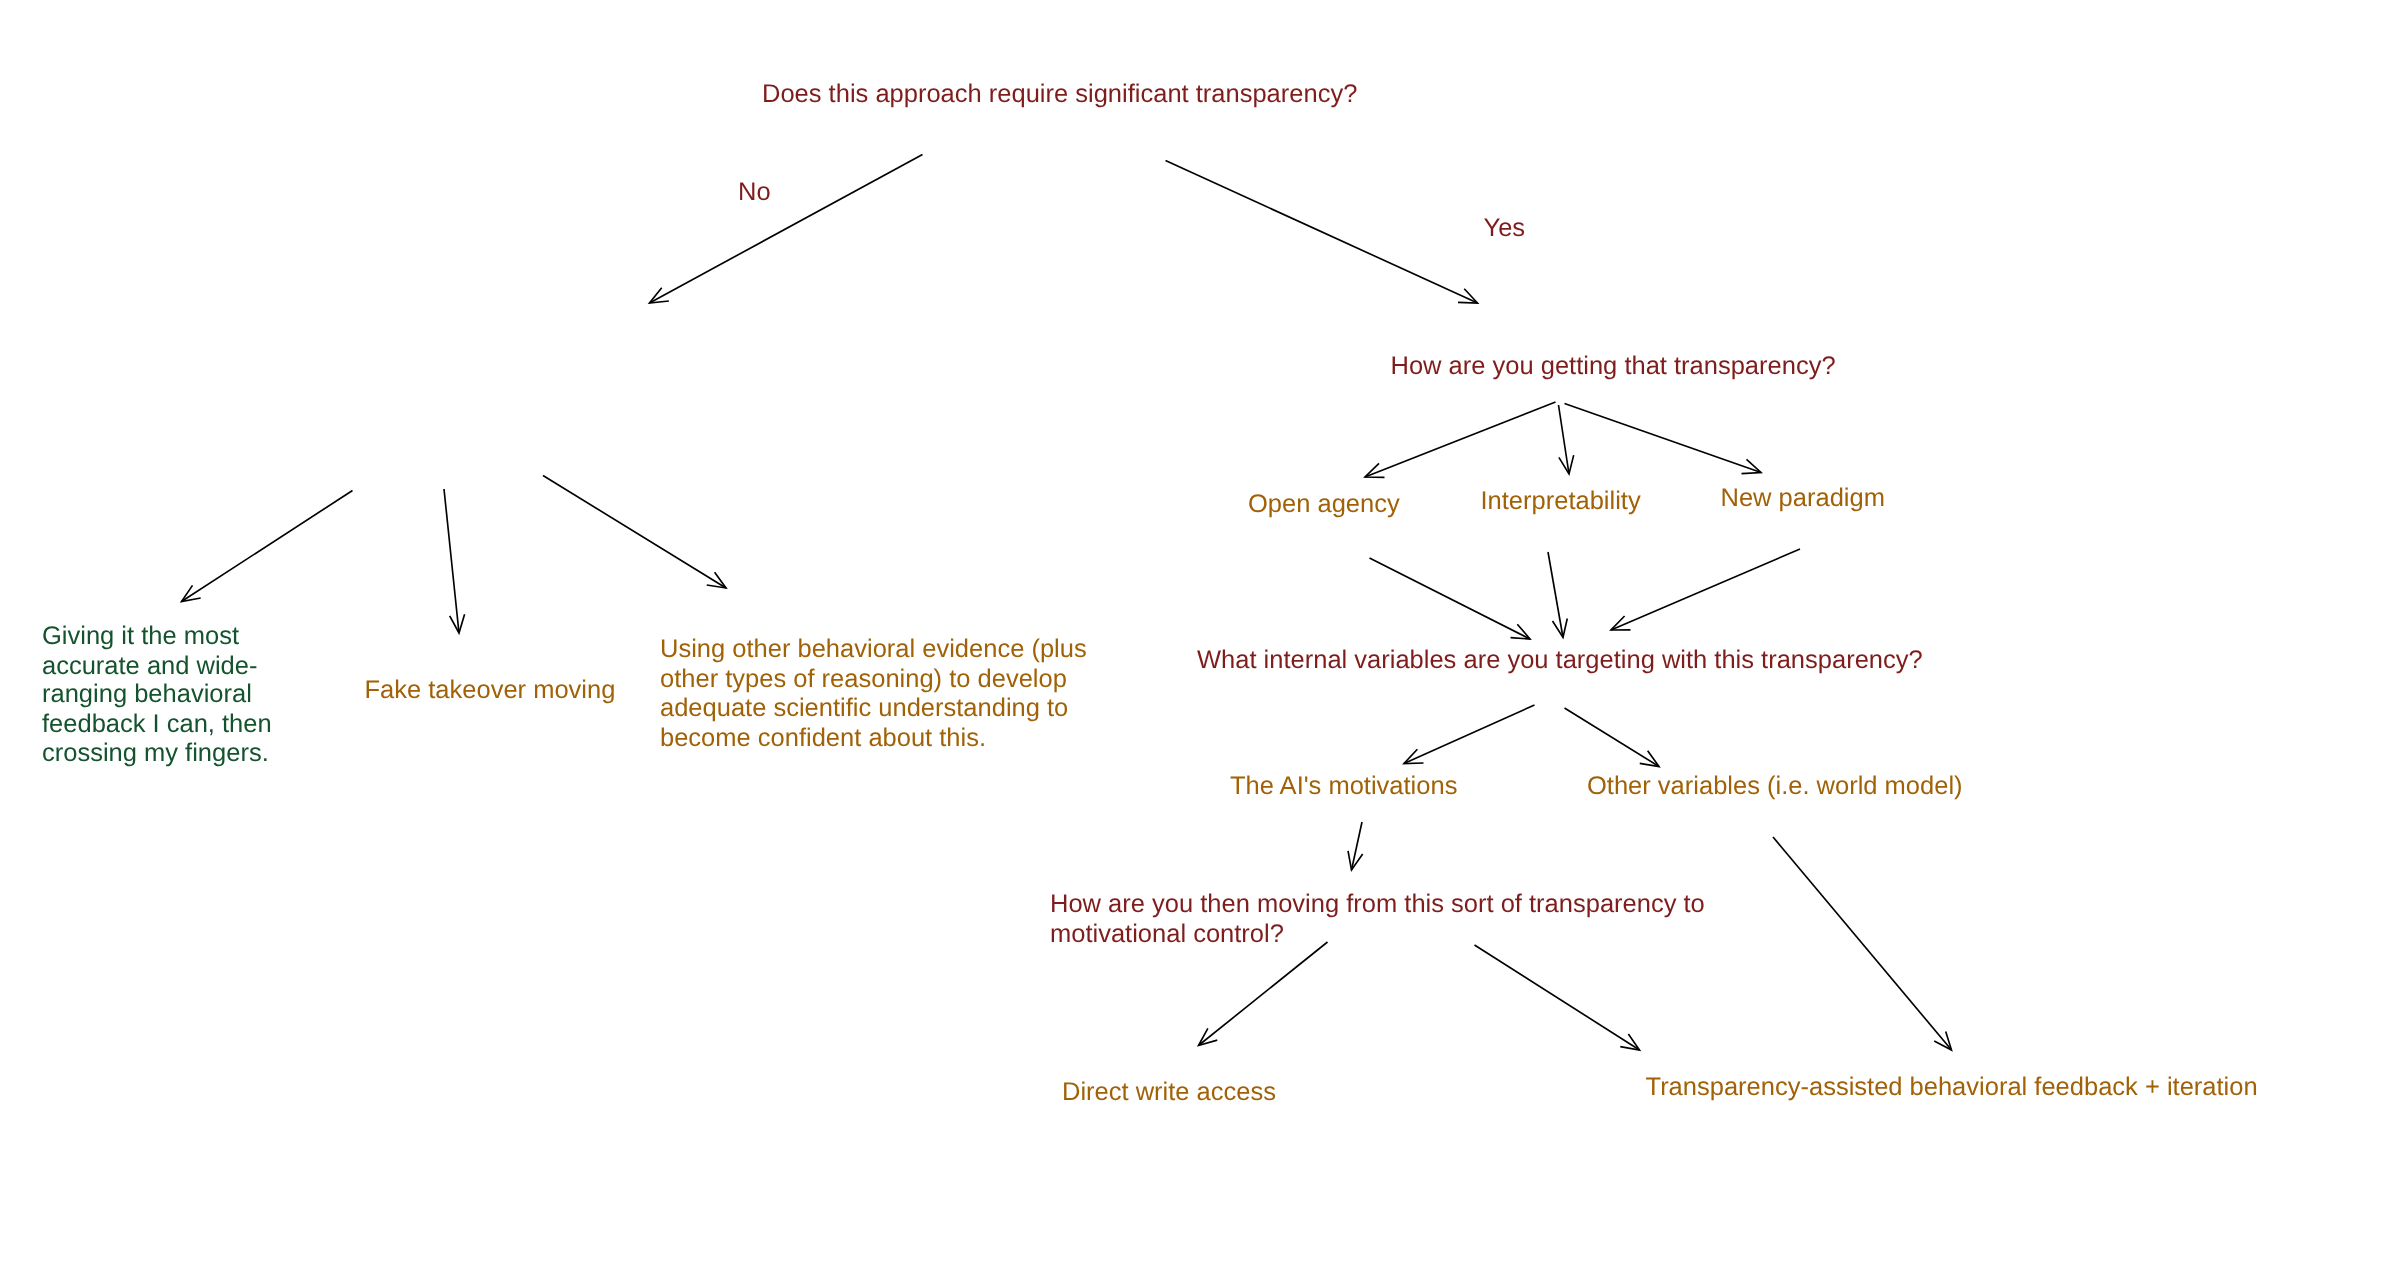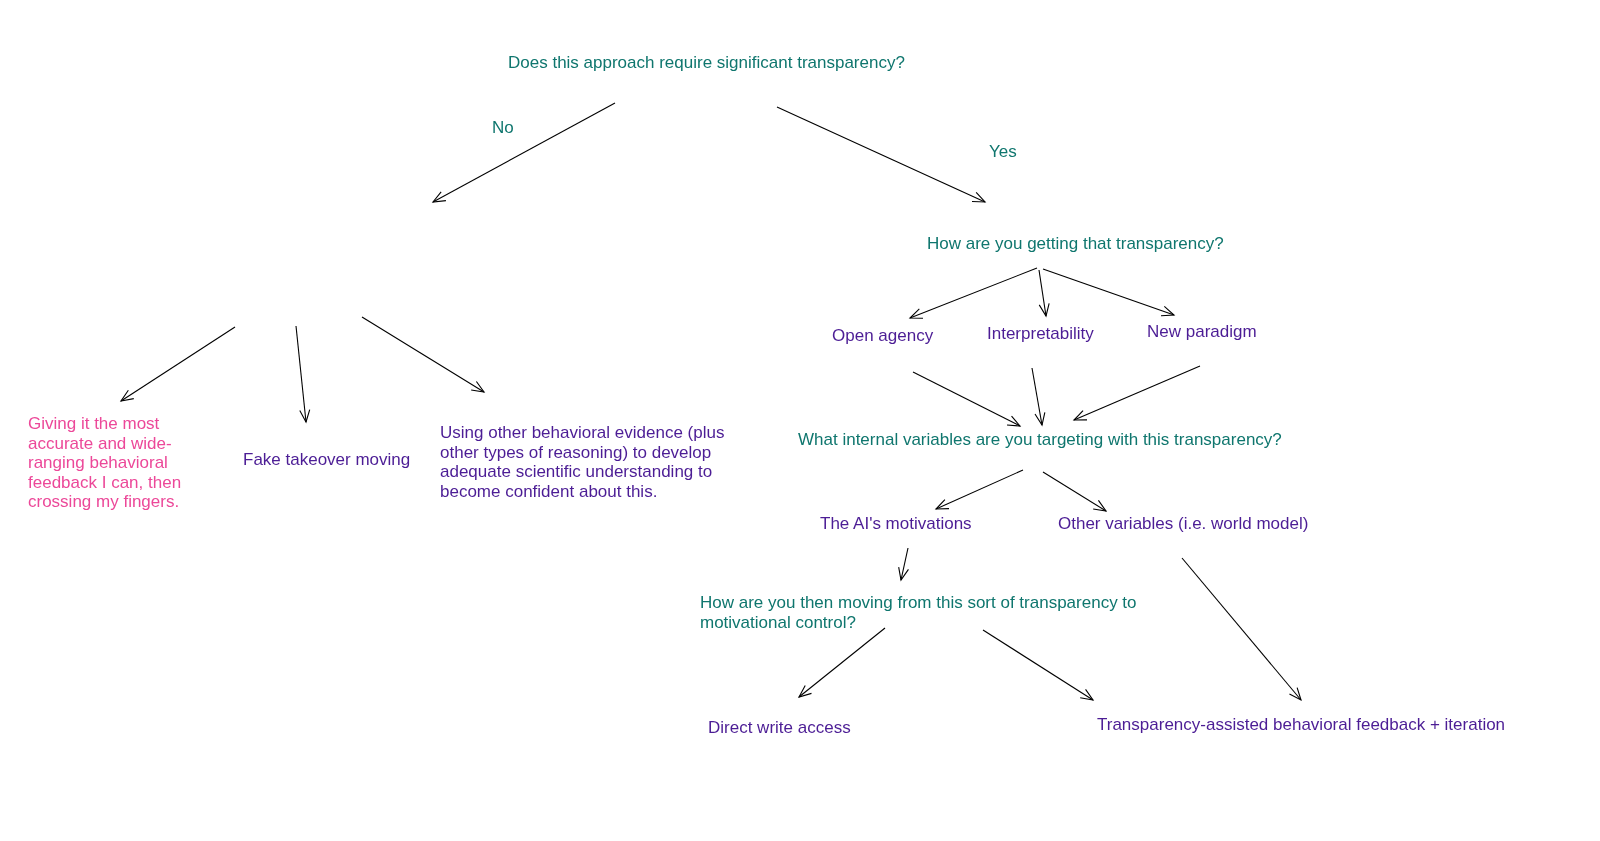--- a/index.html
+++ b/index.html
@@ -2,25 +2,25 @@
 <html><head>
 <meta charset="utf-8">
 <title>Transparency decision tree</title>
 <style>
   html,body{margin:0;padding:0;background:#ffffff;}
   #canvas{
     position:relative;width:1600px;height:841px;background:#ffffff;overflow:hidden;
     font-family:"Liberation Sans","DejaVu Sans",sans-serif;
   }
   .node{
-    position:absolute;font-size:17px;line-height:19.6px;color:#0f766e;
+    position:absolute;font-size:17px;line-height:19.6px;color:#7f1d1d;
     white-space:pre;letter-spacing:0;
   }
-  .opt{color:#4c1d95;}
-  .warn{color:#ec4899;}
+  .opt{color:#a16207;}
+  .warn{color:#14532d;}
   #arrow-layer{position:absolute;left:0;top:0;pointer-events:none;}
   #arrow-layer line{stroke:#000;stroke-width:1.1;}
 </style>
 </head>
 <body>
 
 <div id="canvas">
 
   <svg id="arrow-layer" width="1600" height="841" viewBox="0 0 1600 841">
     <defs>

